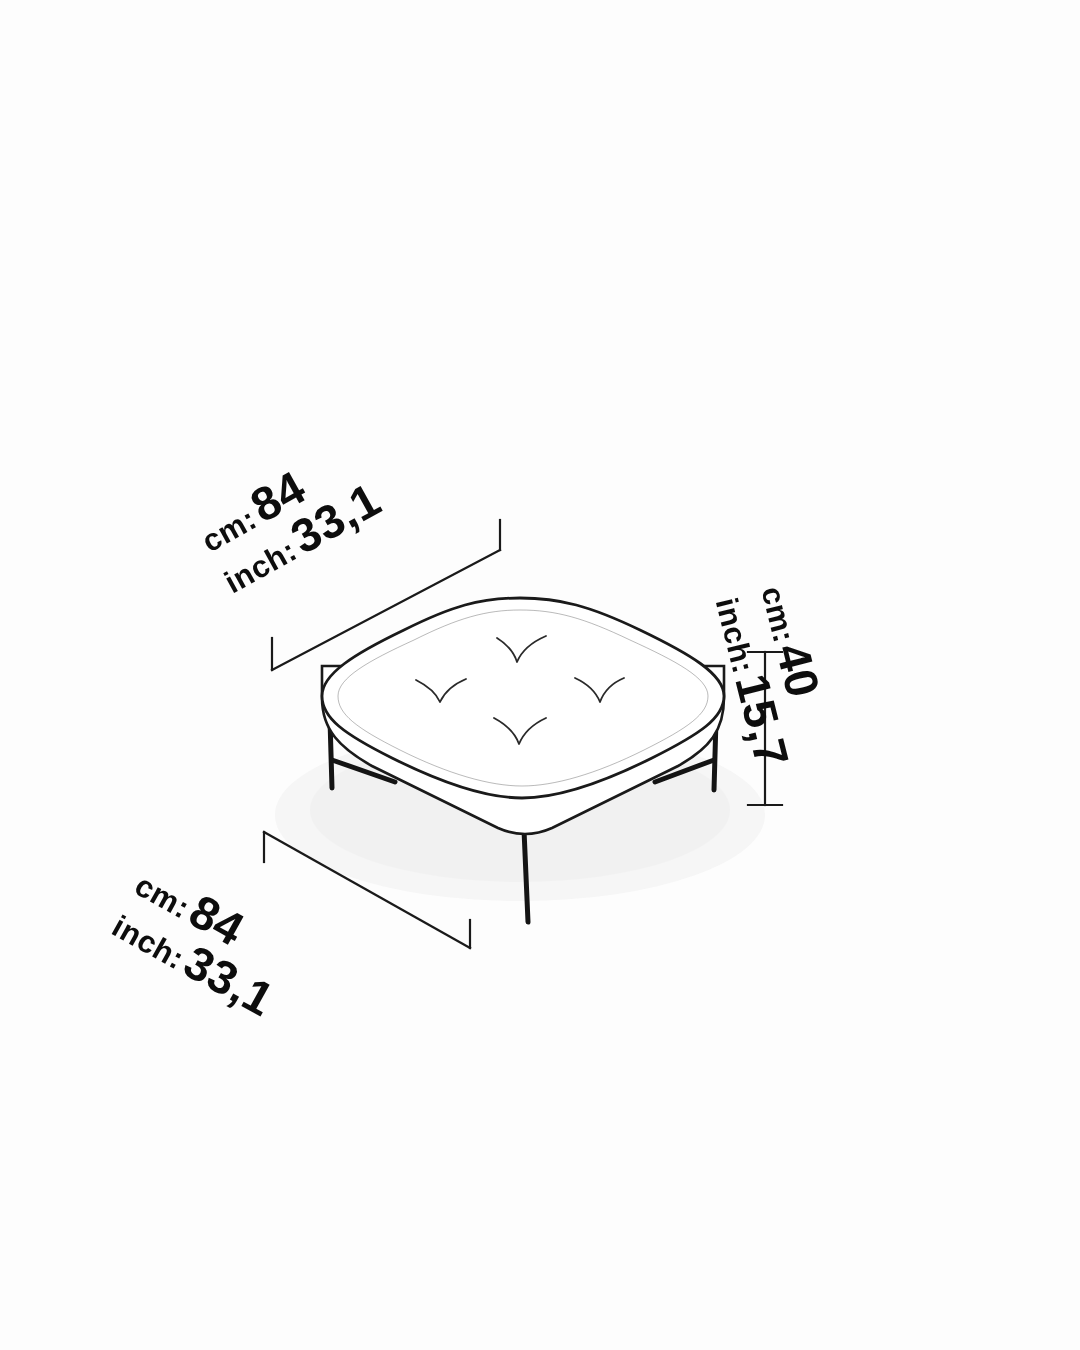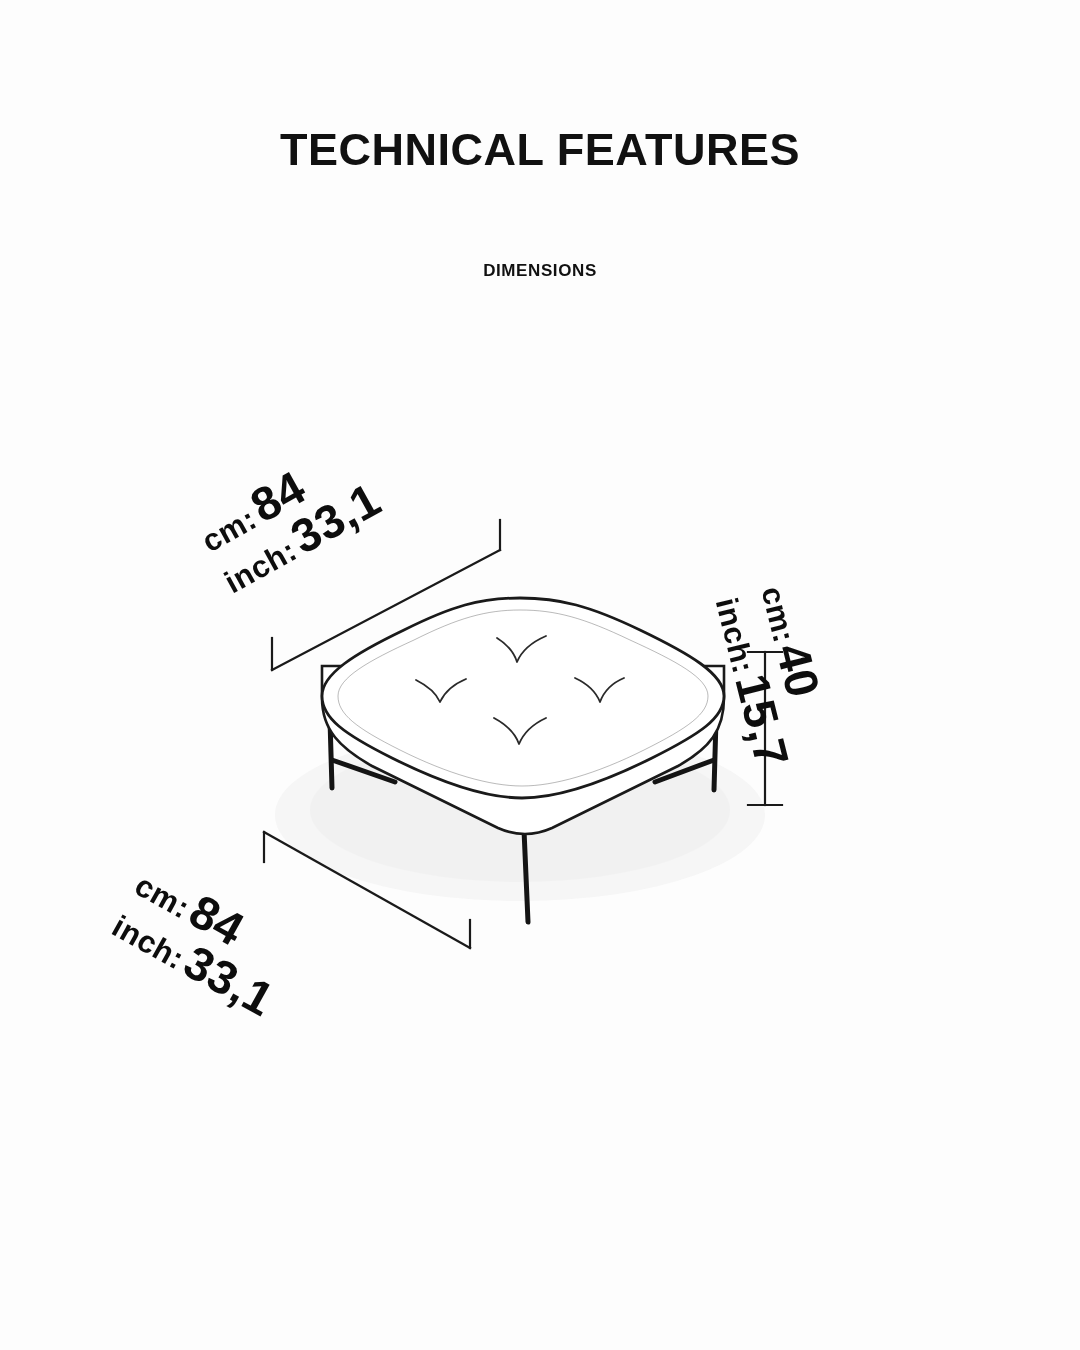--- a/index.html
+++ b/index.html
@@ -94,22 +94,20 @@
     left: 800px;
     transform: rotate(90deg) rotate(-14deg);
     transform-origin: left top;
   }
 </style>
 </head>
 <body>
 
 <div class="page">
 
-  <div class="title">TECHNICAL FEATURES</div>
-  <div class="subtitle">DIMENSIONS</div>
 
   <div class="diagram">
 
     <svg width="1080" height="700" viewBox="0 0 1080 700">
 
       <ellipse cx="520" cy="380" rx="210" ry="72" fill="#ececec" opacity="0.85"></ellipse>
       <ellipse cx="520" cy="385" rx="245" ry="86" fill="#f2f2f2" opacity="0.7"></ellipse>
 
       <g stroke="#141414" stroke-width="5" fill="none" stroke-linecap="round">
 

